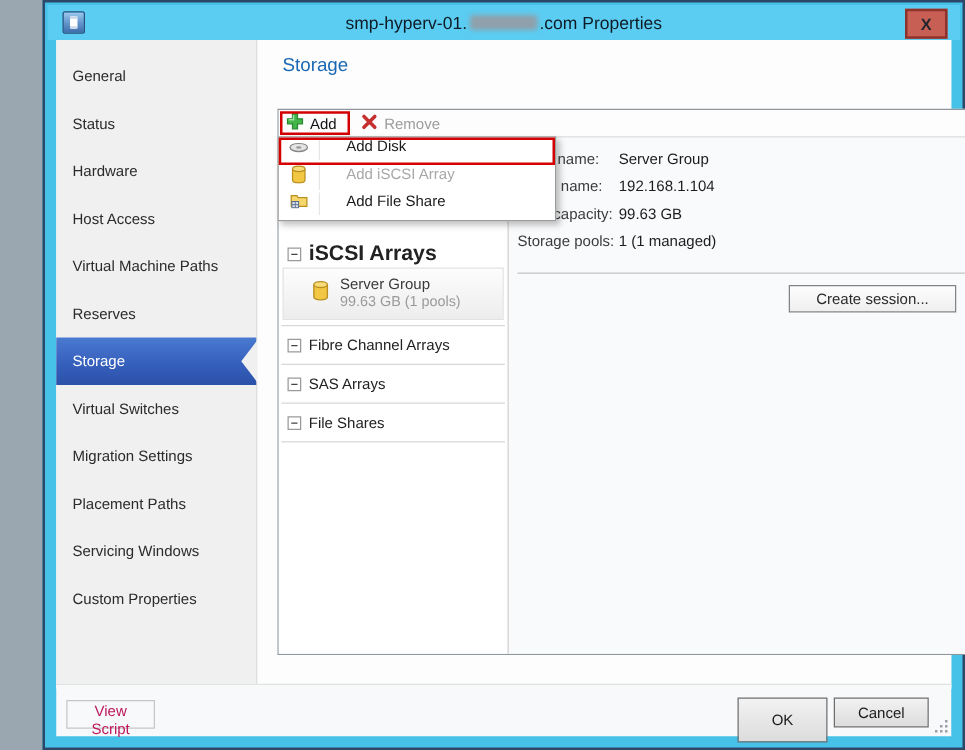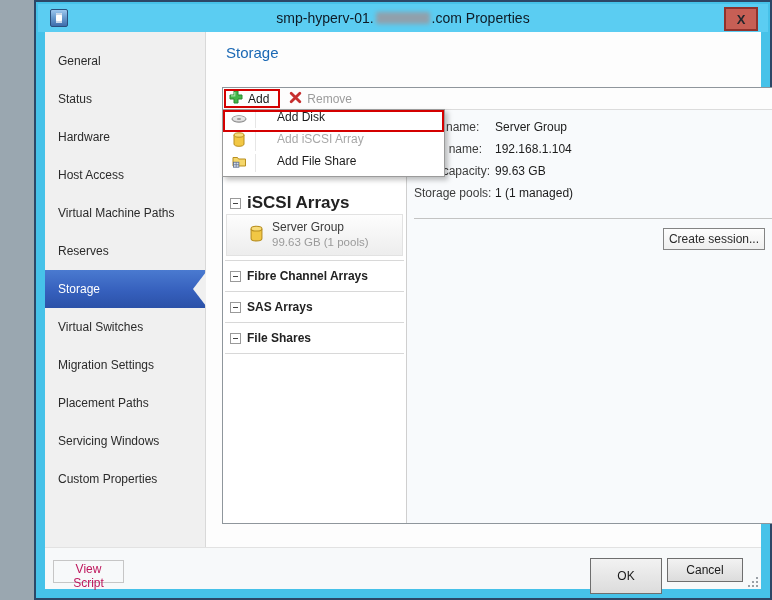--- a/index.html
+++ b/index.html
@@ -56,30 +56,30 @@
   .tree-header .g-lbl{font-size:17px;font-weight:bold;color:#222;margin-left:6px;}
   .server-item{position:absolute;left:3px;right:3px;top:104px;height:42px;border:1px solid #e2e2e2;
                background:linear-gradient(180deg,#fdfdfd,#ededed);display:flex;align-items:center;}
   .server-item .cyl{margin-left:23px;flex:none;}
   .server-meta{margin-left:9px;line-height:1.25;}
   .server-name{font-size:12px;color:#3a3a3a;}
   .server-detail{font-size:11.5px;color:#9a9a9a;}
   .tree-groups{position:absolute;left:2px;right:2px;top:150px;border-top:1px solid #d8d8d8;}
   .tree-group{height:31px;border-bottom:1px solid #d8d8d8;display:flex;align-items:center;}
   .tree-group .expander{margin-left:5px;}
-  .tree-group .g-lbl{font-size:12px;font-weight:bold;color:#222;margin-left:6px;}
+  .tree-group .g-lbl{font-size:12px;font-weight:normal;color:#222;margin-left:6px;}
 
   
   .fields{padding:6px 0 0 7px;}
   .field-row{height:22px;display:flex;align-items:center;font-size:12px;}
   .field-label{width:81px;color:#3c3c3c;flex:none;}
   .field-value{color:#1c1c1c;}
   .details-sep{border-top:1px solid #c3c3c3;margin:14px 13px 0 7px;}
   .note{margin:11px 14px 0 7px;font-size:12px;color:#333;line-height:1.45;max-width:362px;}
-  .create-session{align-self:flex-end;margin:9px 25px 0 0;height:22px;padding:0 5px;font-size:12px;color:#2a2a2a;
+  .create-session{align-self:flex-end;margin:9px 25px 0 0;height:22px;padding:0 21px;font-size:12px;color:#2a2a2a;
                   background:linear-gradient(180deg,#fdfdfd,#efefef);border:1px solid #848484;}
 
   
   .menu{position:absolute;left:16px;top:77px;width:223px;background:#fff;border:1px solid #9b9b9b;
         box-shadow:3px 3px 5px rgba(0,0,0,.25);z-index:10;}
   .menu-item{height:22px;display:flex;align-items:flex-start;position:relative;gap:12px;}
   .menu-icon-cell{width:33px;border-right:1px solid #e6e6e6;display:flex;align-items:center;justify-content:center;flex:none;}
   .menu-lbl{font-size:12px;color:#1a1a1a;display:flex;align-items:center;padding-left:9px;}
   .menu-item.disabled .menu-lbl{color:#a8a8a8;}
   .menu-item.annotated::after{content:"";position:absolute;inset:0;border:2px solid #d40000;pointer-events:none;}

